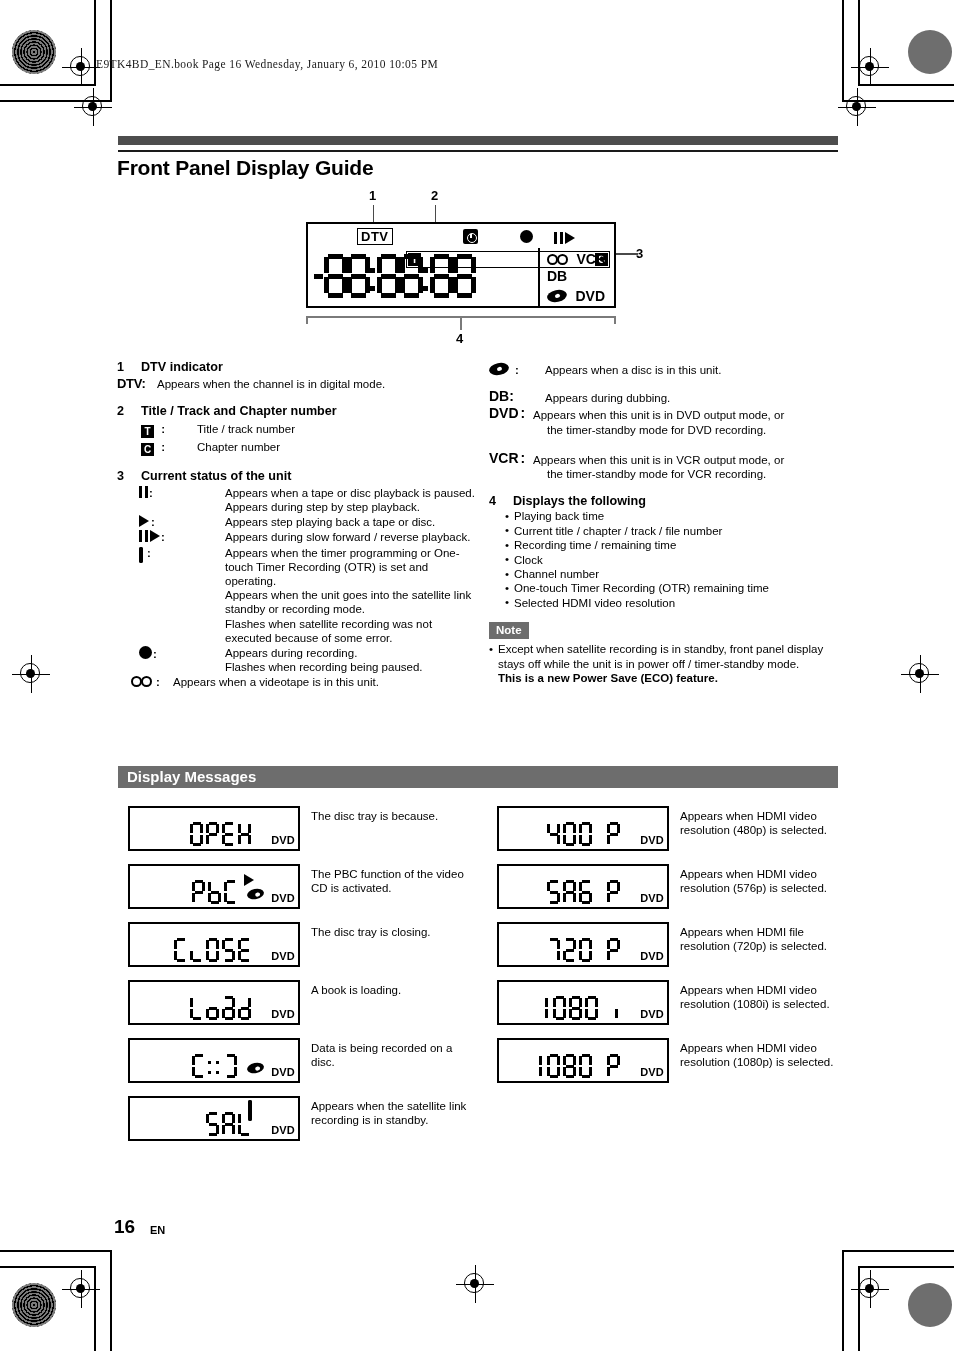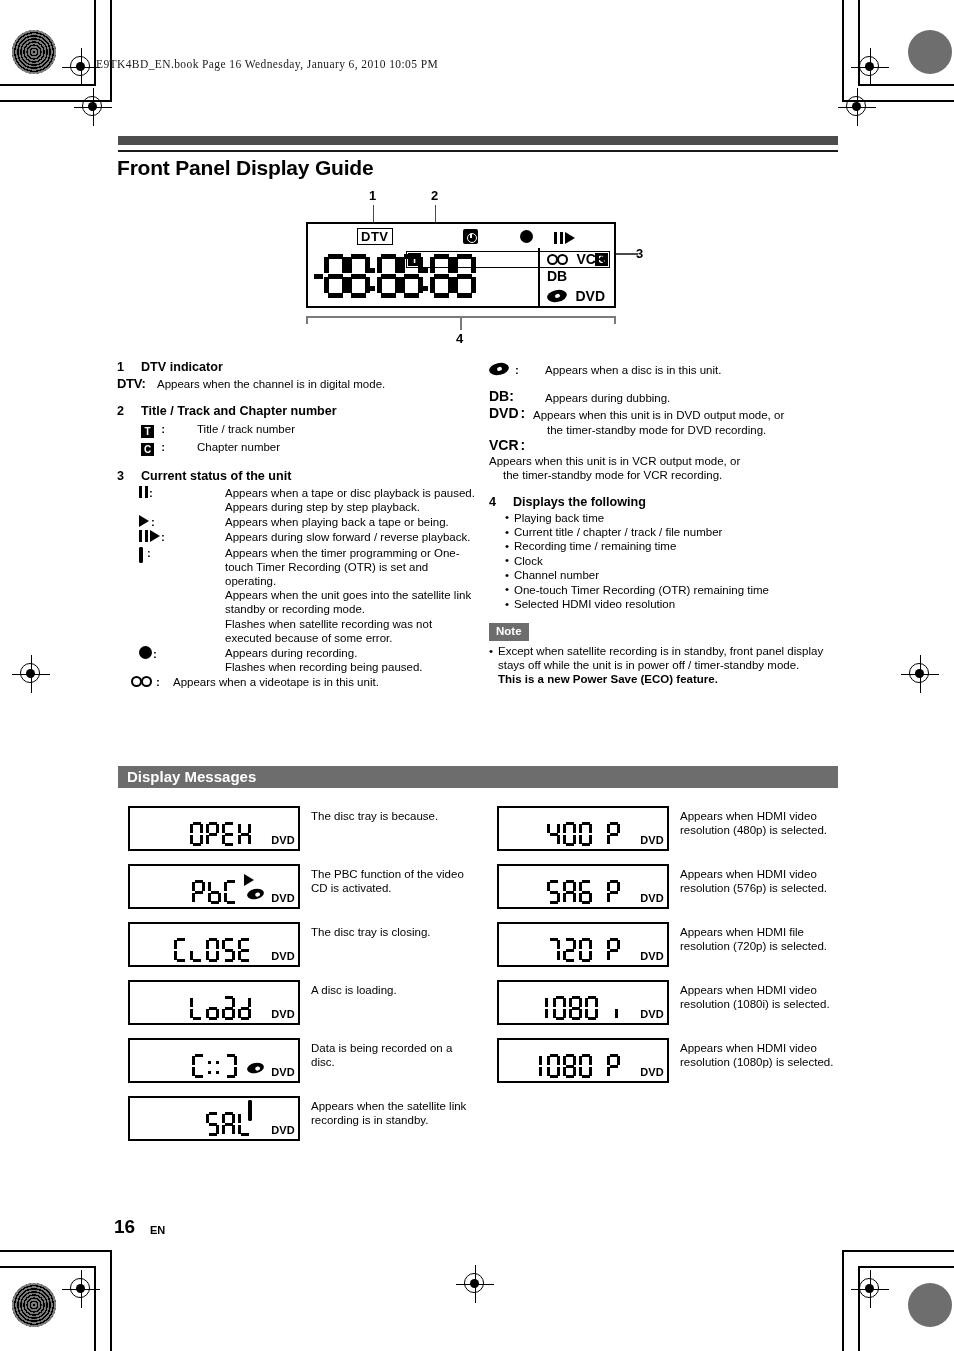--- a/index.html
+++ b/index.html
@@ -305,21 +305,21 @@
     </div>
     <div class="deflist" style="margin-left:22px;">
 
       <div class="defrow" style="margin-top:3px;">
         <span class="key k-wide"><span class="pausebars"><i></i><i></i></span><span style="margin-left:1px;">:</span></span>
         <span class="val">Appears when a tape or disc playback is paused.<br>Appears during step by step playback.</span>
       </div>
 
       <div class="defrow">
         <span class="key k-wide"><span class="playtri"></span><span style="margin-left:2px;">:</span></span>
-        <span class="val">Appears when playing back a tape or being.</span>
+        <span class="val">Appears step playing back a tape or disc.</span>
       </div>
 
       <div class="defrow">
         <span class="key k-wide"><span class="pausebars"><i></i><i></i></span><span class="playtri" style="margin-left:2px;"></span><span style="margin-left:1px;">:</span></span>
         <span class="val">Appears during slow forward / reverse playback.</span>
       </div>
 
       <div class="defrow">
         <span class="key k-wide"><span style="display:inline-block;vertical-align:-2px;"><span class="clockicon"></span></span><span style="margin-left:4px;">:</span></span>
         <span class="val">Appears when the timer programming or One-touch Timer Recording (OTR) is set and operating.<br>Appears when the unit goes into the satellite link standby or recording mode.<br>Flashes when satellite recording was not executed because of some error.</span>
@@ -346,21 +346,21 @@
         <span class="val">Appears when a disc is in this unit.</span>
       </div>
       <div class="defrow" style="margin-top:12px;">
         <span class="key" style="width:56px;font-size:14px;"><span>DB</span><span>:</span></span>
         <span class="val" style="padding-top:2px;">Appears during dubbing.</span>
       </div>
       <div class="defrow" style="">
         <span class="key" style="width:44px;font-size:14px;"><span>DVD</span><span style="margin-left:2px;">:</span></span>
         <span class="val" style="padding-top:2px;">Appears when this unit is in DVD output mode, or <span style="display:inline-block;padding-left:14px;">the timer-standby mode for DVD recording.</span></span>
       </div>
-      <div class="defrow" style="margin-top:1px;flex-direction:column;">
+      <div class="defrow" style="margin-top:14px;">
         <span class="key" style="width:44px;font-size:14px;"><span>VCR</span><span style="margin-left:2px;">:</span></span>
         <span class="val" style="padding-top:2px;">Appears when this unit is in VCR output mode, or <span style="display:inline-block;padding-left:14px;">the timer-standby mode for VCR recording.</span></span>
       </div>
     </div>
 
     <div class="num-head" style="margin-top:13px;">
       <span class="n">4</span>
       <span>Displays the following</span>
     </div>
     <ul class="bullets">
@@ -420,21 +420,21 @@
       <div class="msgdesc">The disc tray is closing.</div>
     </div>
 
     <div class="msgrow">
       <div class="lcd">
         <div class="txt">
           <span class="sd"><s class="d"></s><s class="e"></s><s class="f"></s></span><span class="sd"><s class="c"></s><s class="d"></s><s class="e"></s><s class="g"></s></span><span class="sd"><s class="a"></s><s class="b"></s><s class="c"></s><s class="d"></s><s class="e"></s><s class="g"></s></span><span class="sd"><s class="b"></s><s class="c"></s><s class="d"></s><s class="e"></s><s class="g"></s></span>
         </div>
         <div class="dvdtag">DVD</div>
       </div>
-      <div class="msgdesc">A disc is loading.</div>
+      <div class="msgdesc">A book is loading.</div>
     </div>
 
     <div class="msgrow">
       <div class="lcd">
         <div class="txt" style="right:58px;">
           <span class="sd"><s class="a"></s><s class="d"></s><s class="e"></s><s class="f"></s></span><span class="sdcolon"><b class="t"></b><b class="m"></b></span><span class="sdcolon"><b class="t"></b><b class="m"></b></span><span class="sd"><s class="a"></s><s class="b"></s><s class="c"></s><s class="d"></s></span>
         </div>
         <div class="disctag" style="right:34px;bottom:5px;"><span class="discicon" style="width:17px;height:10px;"></span></div>
         <div class="dvdtag">DVD</div>
       </div>

